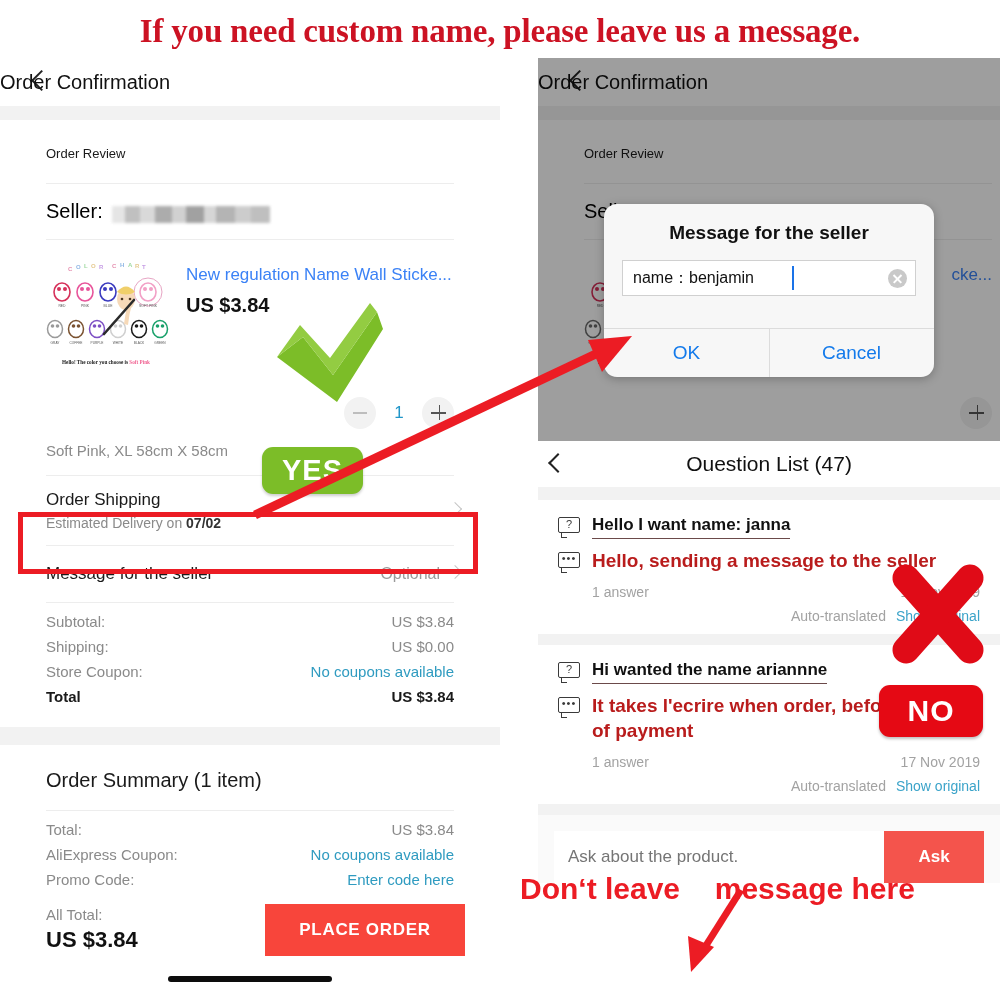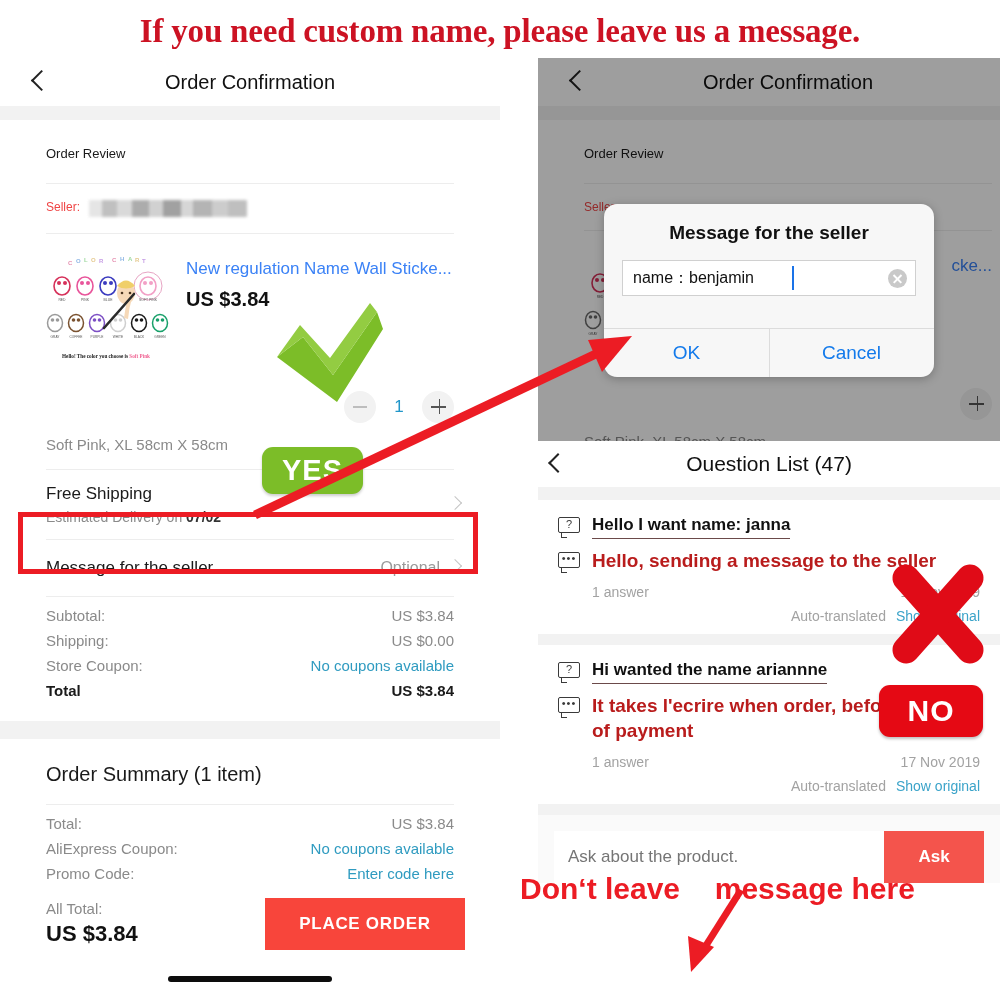--- a/index.html
+++ b/index.html
@@ -26,38 +26,38 @@
 
   
   .panel{position:absolute;overflow:hidden;background:#fff;}
   #leftPanel{left:0;top:58px;width:500px;height:942px;}
   #rightPanel{left:500px;top:58px;width:500px;height:942px;}
 
   
   .navbar{position:relative;height:48px;background:#fff;}
   .navbar .title{
     position:absolute;left:0;top:0;width:100%;height:48px;
-    line-height:48px;text-align:center;
+    line-height:48px;text-align:left;
     font-size:20px;color:#111;
   }
   .chev-back{
     position:absolute;left:30px;top:11px;width:16px;height:26px;
   }
   .chev-back:before{
     content:"";position:absolute;left:4px;top:4px;
     width:13px;height:13px;border-left:2px solid #222;border-bottom:2px solid #222;
     transform:rotate(45deg);
   }
   .navgap{height:14px;background:#f2f2f2;}
 
   
   .card{background:#fff;}
   .sec-title{font-size:13px;color:#1a1a1a;padding:26px 46px 22px 46px;}
   .hr{height:1px;background:#ededed;margin:0 46px;}
-  .seller-row{padding:16px 46px 16px 46px;font-size:12px;color:#ef4444;display:flex;align-items:flex-start;}
+  .seller-row{padding:16px 46px 16px 46px;font-size:20px;color:#000000;display:flex;align-items:flex-end;}
   .blurbox{
     margin-left:9px;width:158px;height:17px;border-radius:1px;
     background:linear-gradient(90deg,#e4e4e4 0 8%,#bdbdbd 8% 18%,#d8d8d8 18% 27%,#a8a8a8 27% 38%,
     #cfcfcf 38% 47%,#9c9c9c 47% 58%,#d4d4d4 58% 66%,#b0b0b0 66% 78%,#cacaca 78% 88%,#bcbcbc 88% 100%);
     filter:blur(1.6px);opacity:.95;
   }
 
   
   .prod{display:flex;padding:14px 46px 6px 40px;}
   .thumb{width:132px;height:124px;flex:none;position:relative;background:#fff;}
@@ -291,21 +291,21 @@
       <div class="qty-row">
         <div class="qbtn minus"></div>
         <div class="qnum">1</div>
         <div class="qbtn plus"></div>
       </div>
 
       <div class="variant">Soft Pink, XL 58cm X 58cm</div>
       <div class="hr"></div>
 
       <div class="lrow">
-        <div class="t1">Free Shipping</div>
+        <div class="t1">Order Shipping</div>
         <div class="t2"><span>Estimated Delivery on </span><b>07/02</b></div>
         <div class="arrow-r"></div>
       </div>
       <div class="hr"></div>
 
       <div class="lrow msgrow">
         <div class="lbl">Message for the seller</div>
         <div class="opt">Optional</div>
         <div class="arrow-r"></div>
       </div>

